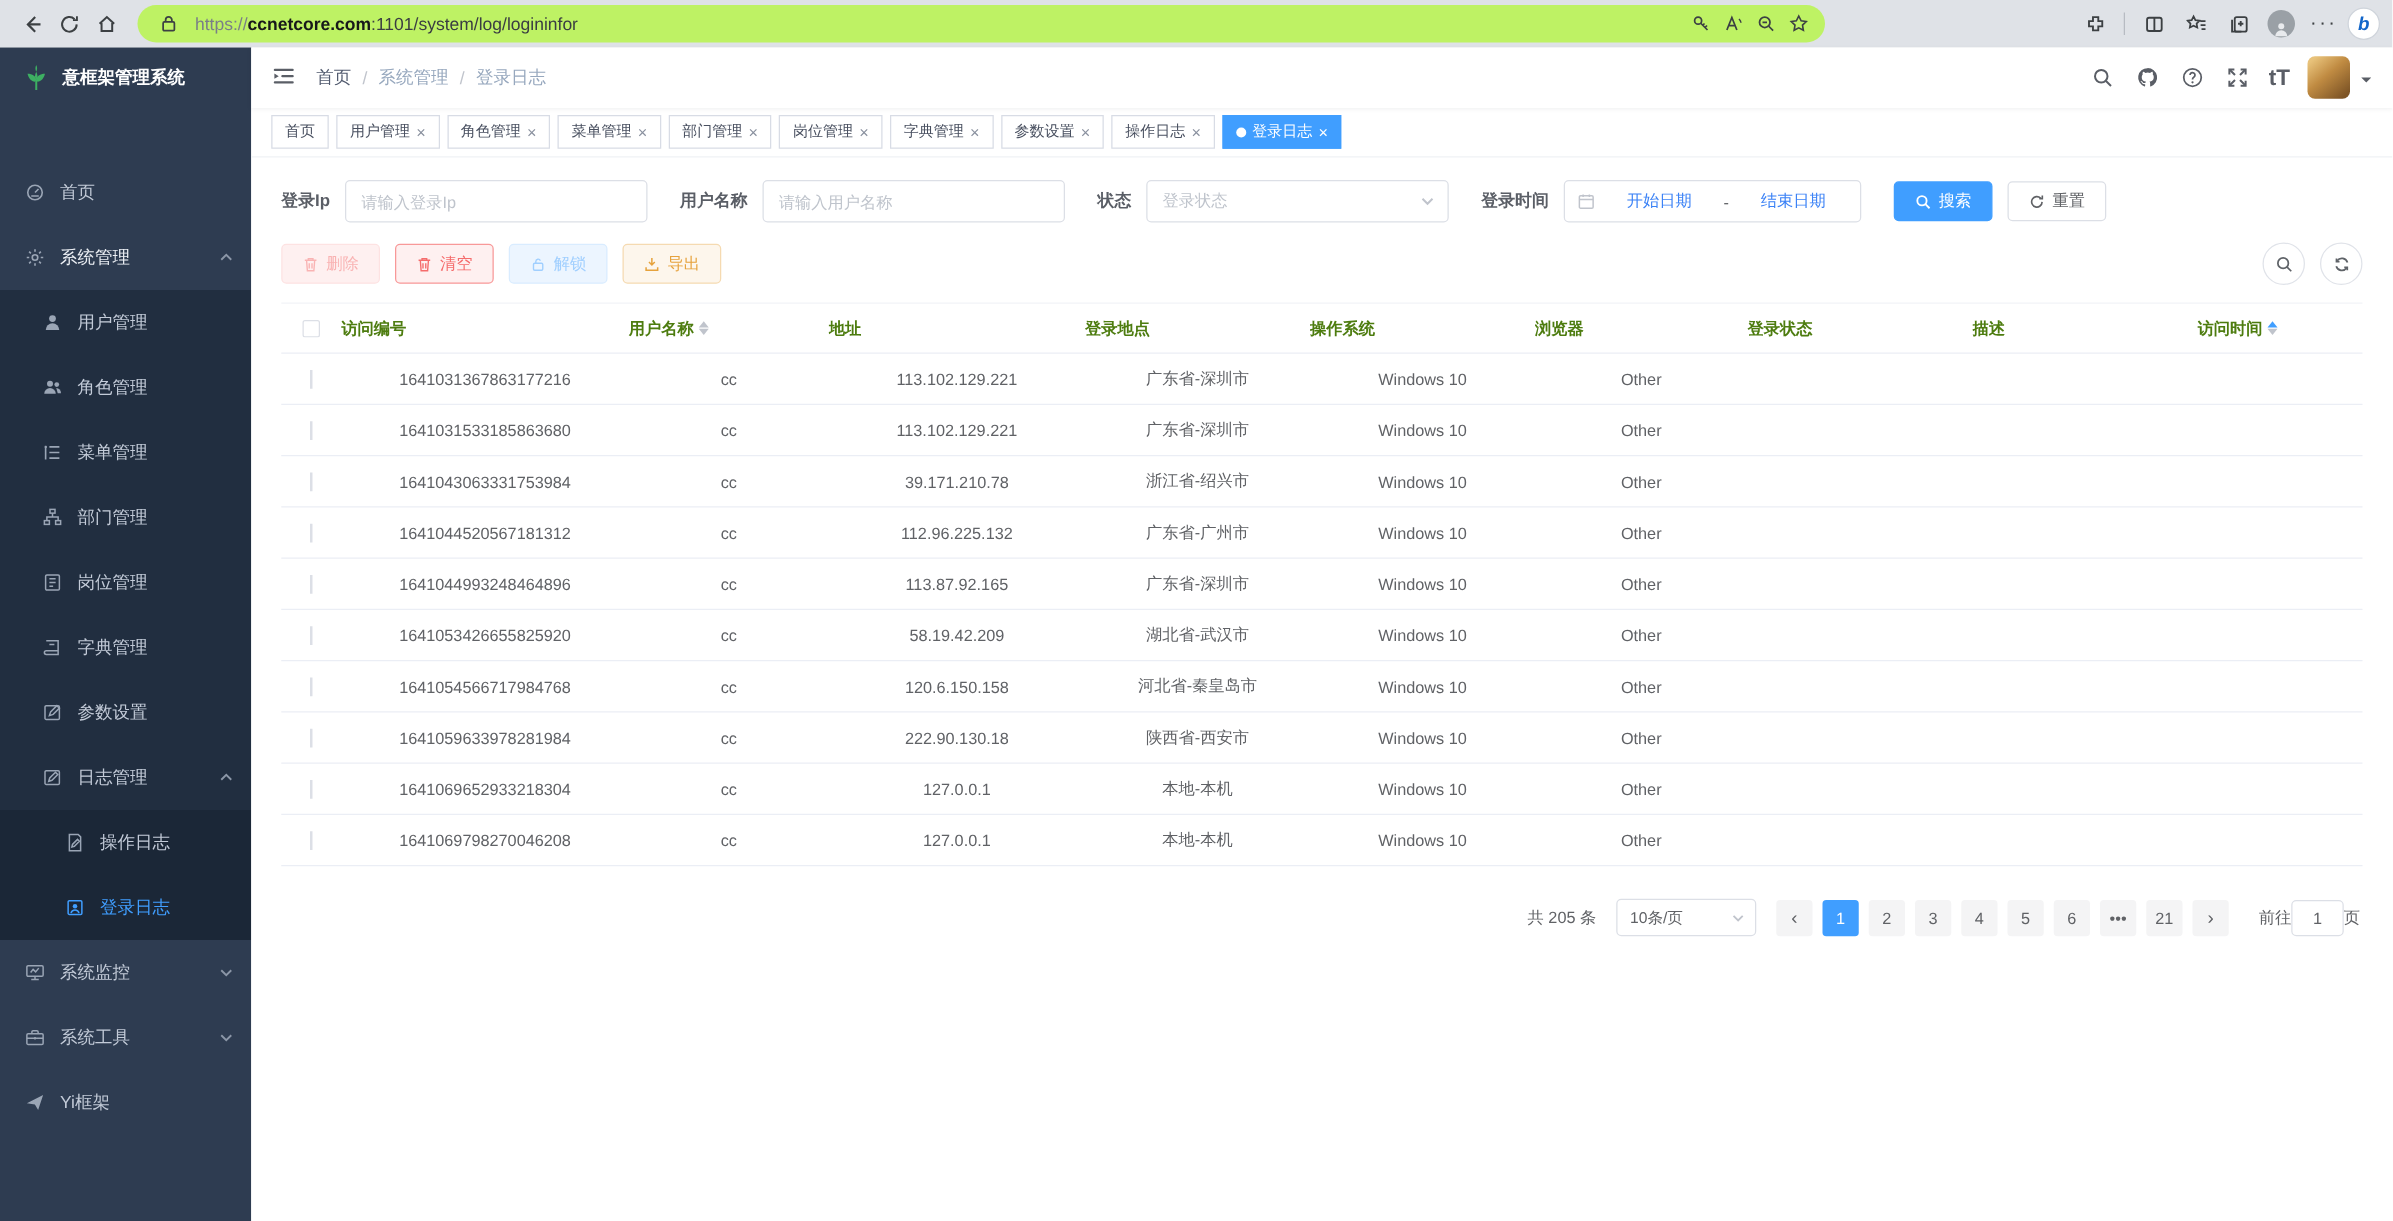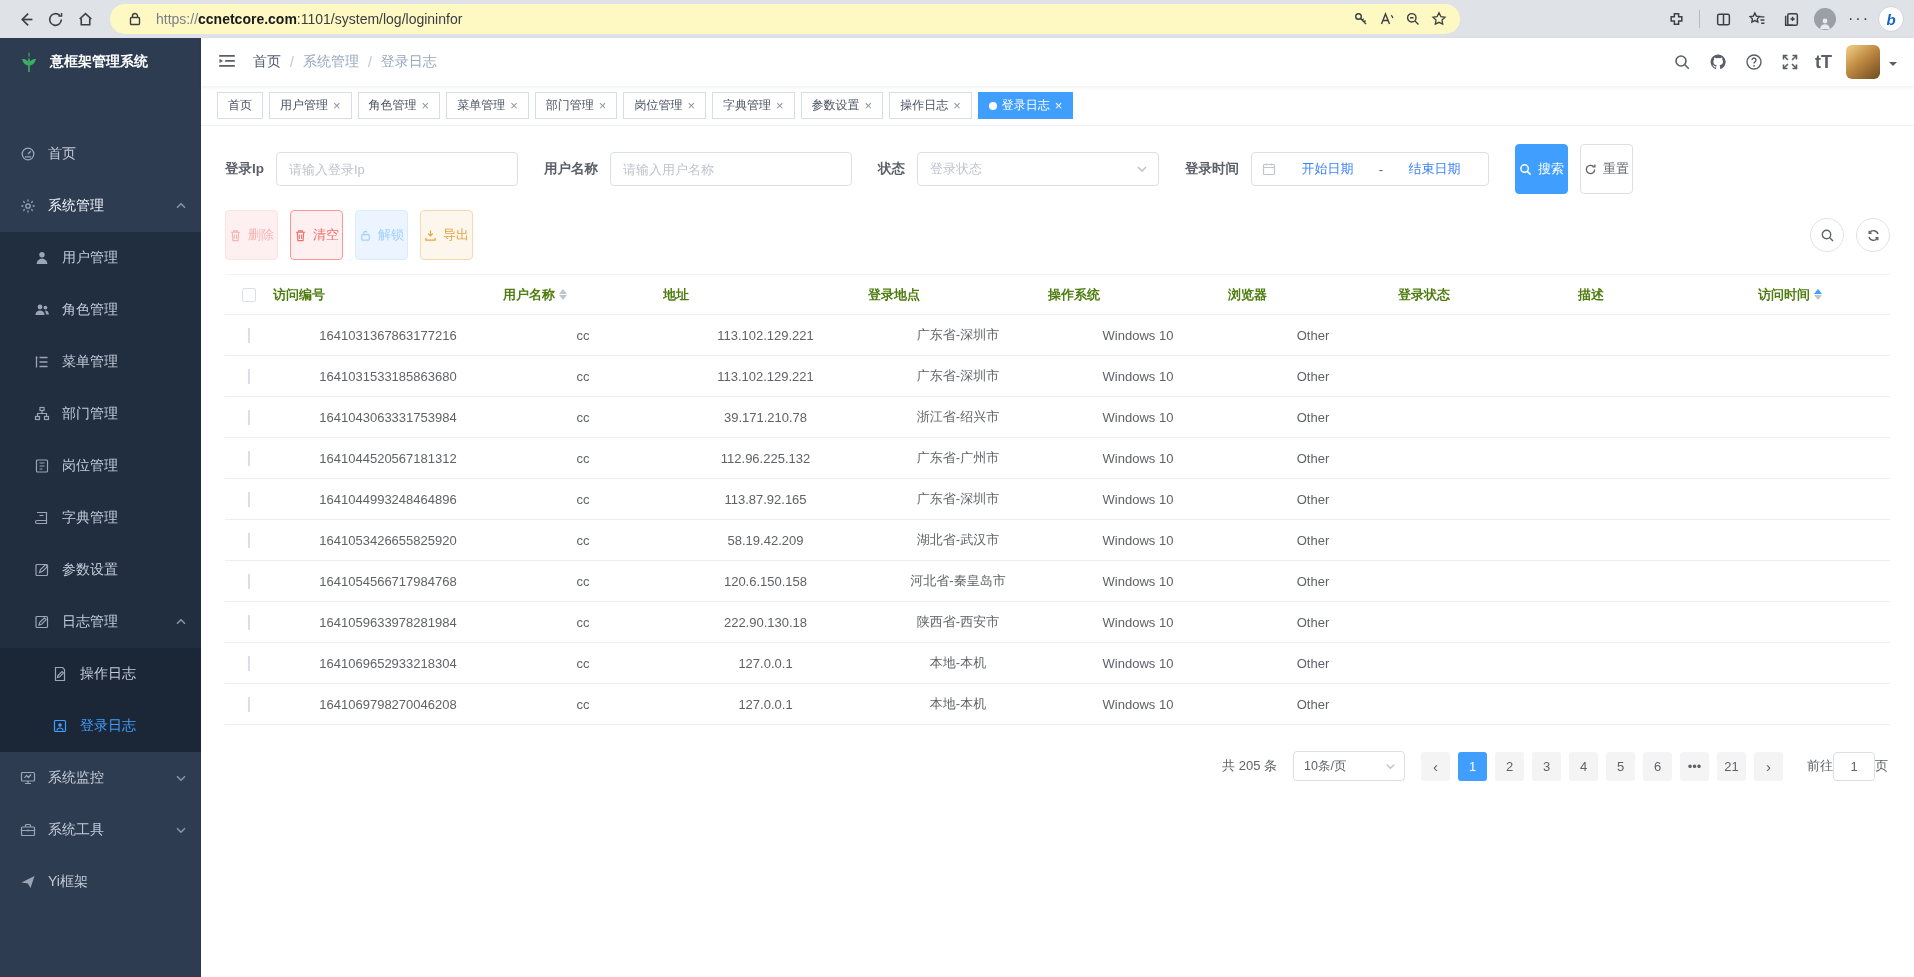--- a/index.html
+++ b/index.html
@@ -4,21 +4,21 @@
 <style>
   * { margin:0; padding:0; box-sizing:border-box; }
   html,body { width:1914px; height:977px; overflow:hidden; }
   body { font-family:"Liberation Sans","DejaVu Sans",sans-serif; font-size:13px; color:#333; background:#fff; }
   .screen { width:1914px; height:977px; display:flex; flex-direction:column; }
 
   
   .browser-bar { height:38px; background:#dfe2e7; display:flex; align-items:center; padding:0 10px; flex:none; }
   .b-ico { width:30px; height:30px; display:flex; align-items:center; justify-content:center; border-radius:4px; color:#3c4043; flex:none; cursor:pointer; }
   .b-ico svg { width:17px; height:17px; }
-  .url-pill { height:30px; background:#fef9c3; border-radius:15px; display:flex; align-items:center; margin:0 10px; padding:0 8px 0 12px; width:1350px; flex:none; }
+  .url-pill { height:30px; background:#bef264; border-radius:15px; display:flex; align-items:center; margin:0 10px; padding:0 8px 0 12px; width:1350px; flex:none; }
   .url-text { flex:1; font-size:14px; color:#202124; white-space:nowrap; overflow:hidden; margin-left:8px; }
   .url-scheme { color:#7a7f87; }
   .url-host { color:#17181a; font-weight:700; }
   .url-path { color:#3a3d42; }
   .pill-ico { width:26px; height:26px; display:flex; align-items:center; justify-content:center; color:#3c4043; border-radius:50%; cursor:pointer; flex:none; }
   .pill-ico svg { width:16px; height:16px; }
   .b-right { display:flex; align-items:center; margin-left:auto; gap:4px; }
   .b-divider { width:1px; height:18px; background:#b7bbc2; margin:0 4px; }
   .avatar-gray { width:22px; height:22px; border-radius:50%; background:#9aa0a6; display:flex; align-items:flex-end; justify-content:center; overflow:hidden; }
   .avatar-gray svg { width:14px; height:14px; }
@@ -81,21 +81,21 @@
   .f-input::placeholder { color:#bfc4cc; }
   .f-select { width:242px; height:34px; border:1px solid #dcdfe6; border-radius:4px; display:flex; align-items:center; padding:0 10px 0 12px; cursor:pointer; }
   .f-select .sel-text { flex:1; color:#bfc4cc; }
   .f-select .sel-caret { color:#c0c4cc; width:12px; height:12px; }
   .f-select .sel-caret svg { width:12px; height:12px; display:block; }
   .f-date { width:238px; height:34px; border:1px solid #dcdfe6; border-radius:4px; display:flex; align-items:center; padding:0 10px; gap:8px; cursor:pointer; }
   .f-date .cal-icon { width:14px; height:14px; color:#c0c4cc; flex:none; }
   .f-date .cal-icon svg { width:14px; height:14px; display:block; }
   .f-date .d-ph { color:#3b82f6; flex:1; text-align:center; }
   .f-date .d-sep { color:#606266; }
-  .btn { height:50px; border-radius:4px; border:1px solid transparent; display:inline-flex; align-items:center; gap:6px; padding:0 3px; font-size:13px; cursor:pointer; font-family:inherit; white-space:nowrap; }
+  .btn { height:32px; border-radius:4px; border:1px solid transparent; display:inline-flex; align-items:center; gap:6px; padding:0 16px; font-size:13px; cursor:pointer; font-family:inherit; white-space:nowrap; }
   .btn svg { width:13px; height:13px; }
   .btn-search { background:#409eff; border-color:#409eff; color:#fff; margin-right:12px; }
   .btn-reset { background:#fff; border-color:#dcdfe6; color:#606266; }
 
   .toolbar-row { display:flex; align-items:center; margin-top:16px; flex:none; }
   .btn-danger-disabled { background:#fef0f0; border-color:#fde2e2; color:#f9b3b3; cursor:not-allowed; margin-right:12px; }
   .btn-danger { background:#fef0f0; border-color:#f89898; color:#f56c6c; margin-right:12px; }
   .btn-info-disabled { background:#ecf5ff; border-color:#d9ecff; color:#a0cfff; cursor:not-allowed; margin-right:12px; }
   .btn-warn { background:#fdf6ec; border-color:#f5dab1; color:#e6a23c; }
   .tool-right { margin-left:auto; display:flex; gap:12px; }

